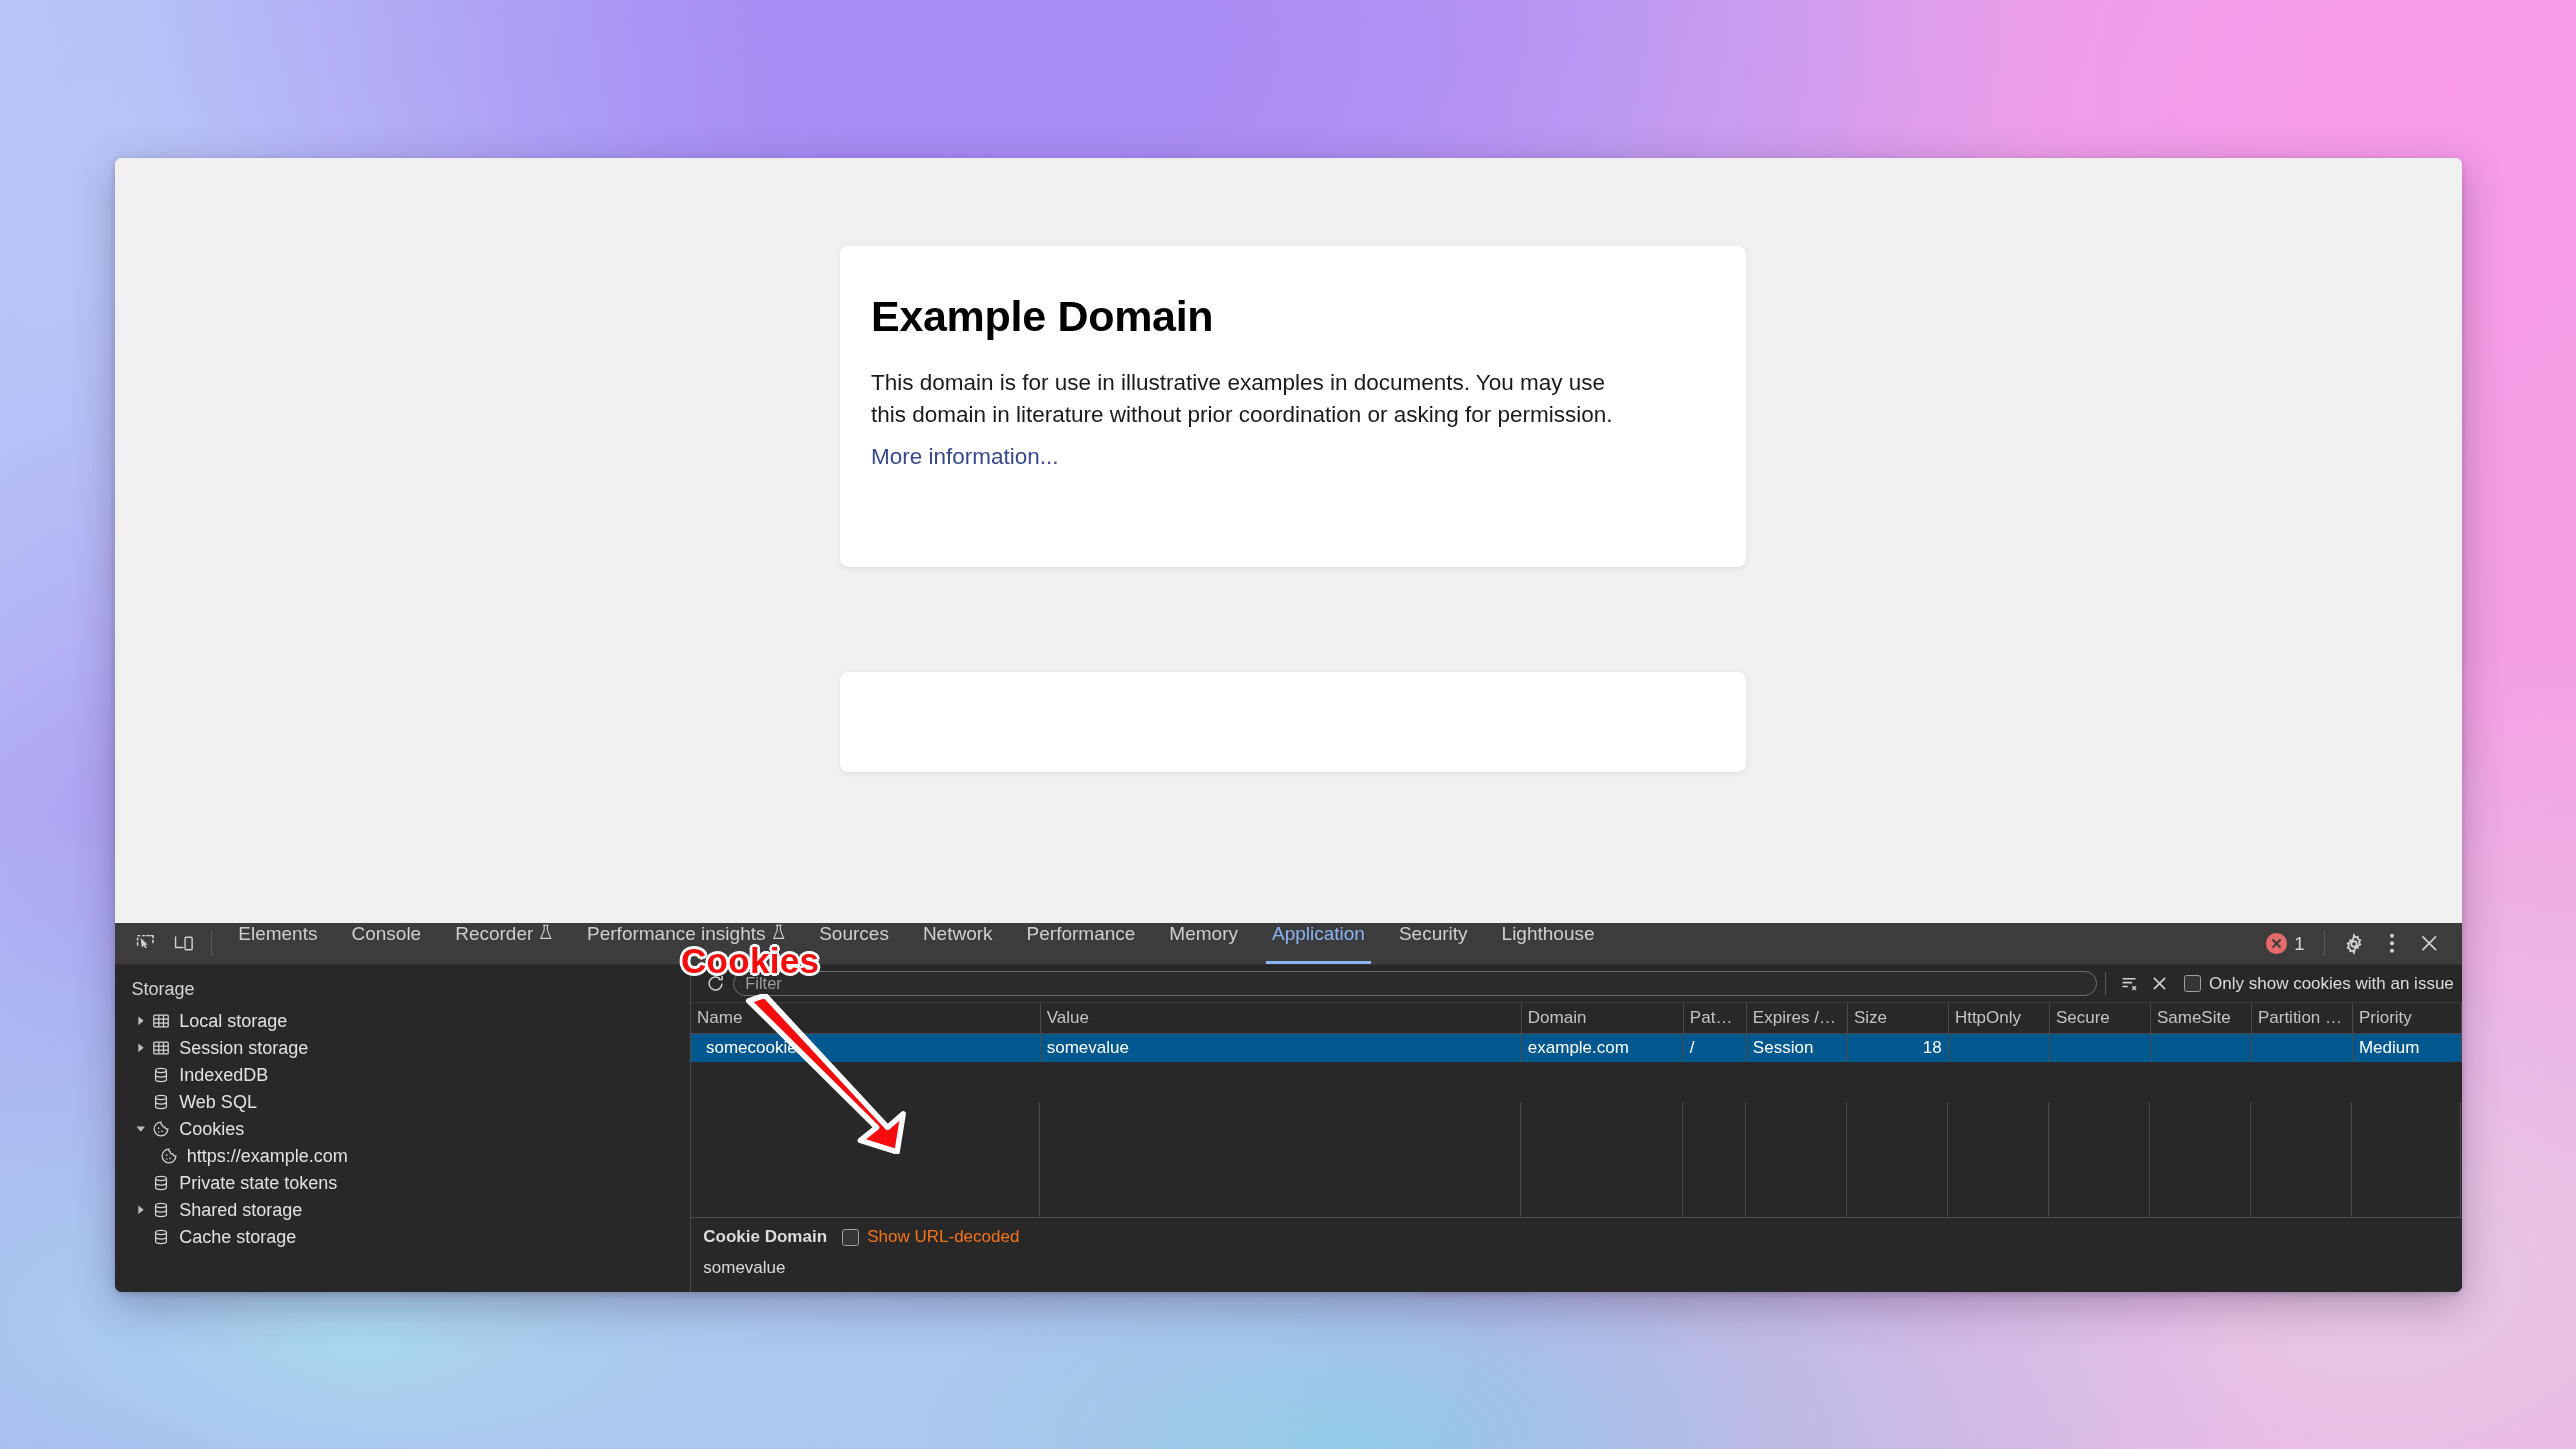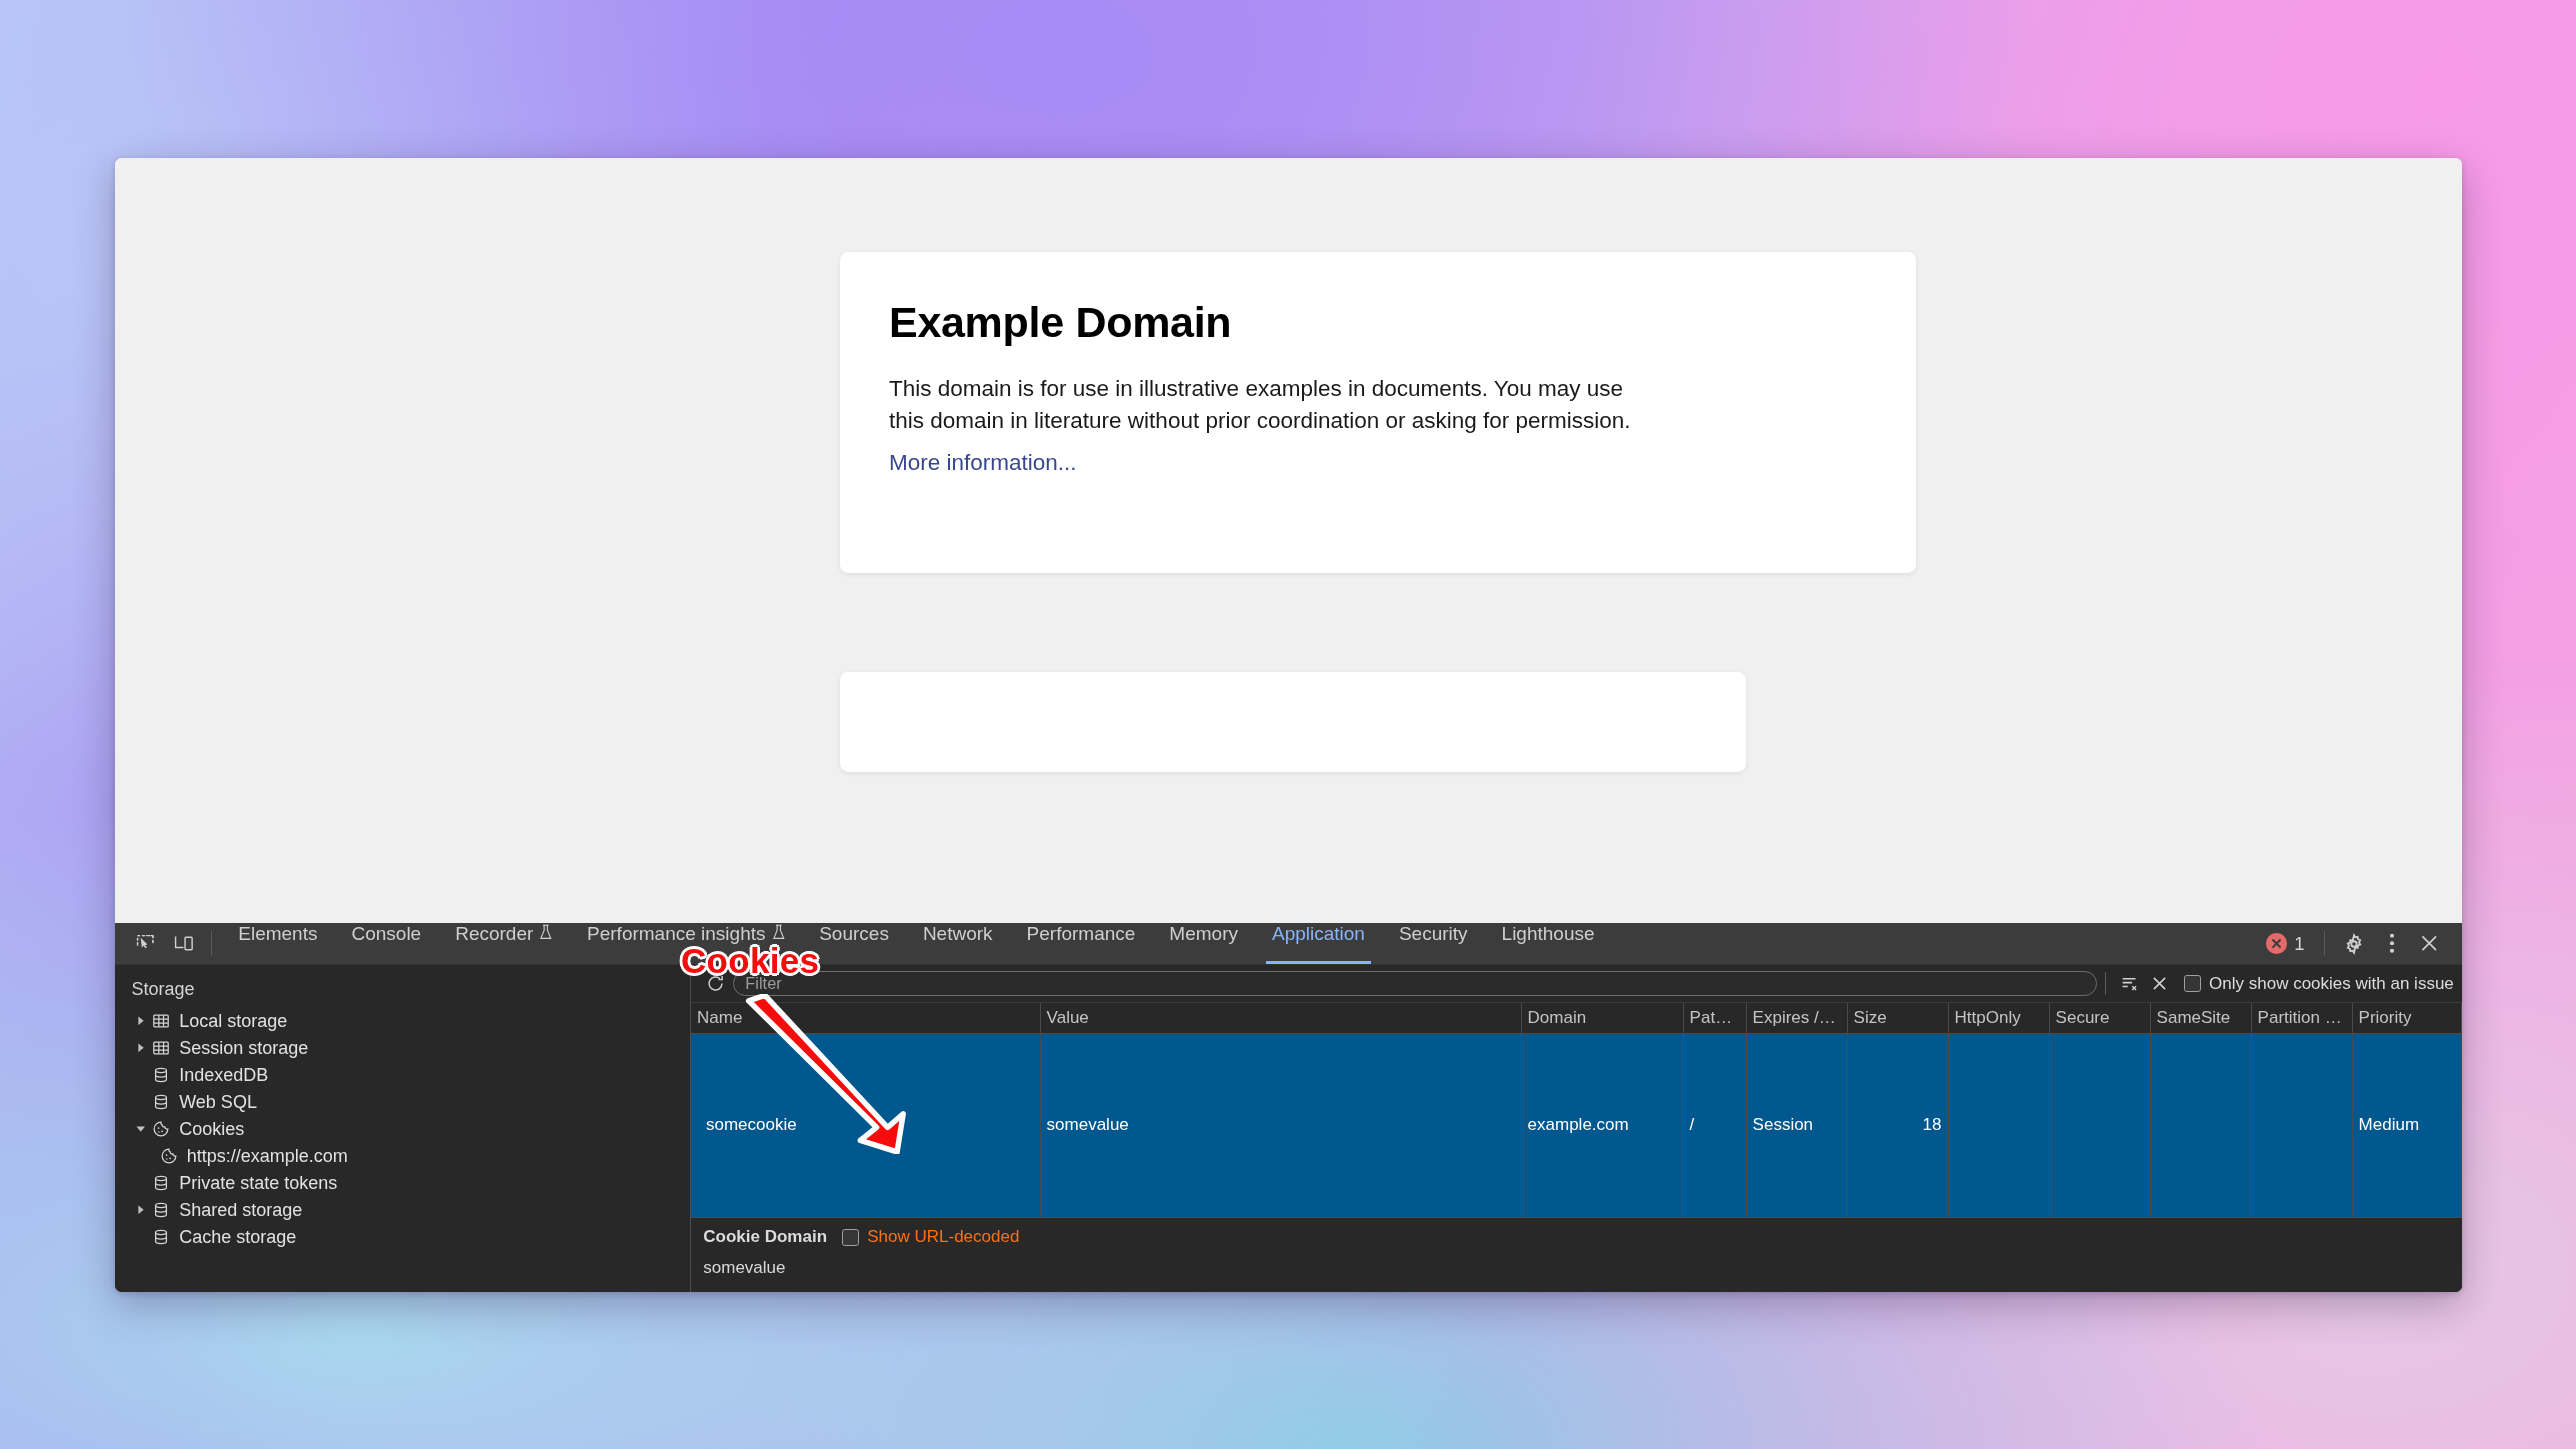--- a/index.html
+++ b/index.html
@@ -37,23 +37,23 @@
     background: #f0f0f0;
     overflow: hidden;
   }
   .page-card {
     position: absolute;
     background: #ffffff;
     border-radius: 8.2px;
     box-shadow: 0 1.4px 4.8px rgba(0,0,0,.07);
   }
   .card-main {
-    left: 725px; top: 94px;
-    width: 1076px; height: 321px;
-    padding: 46px 49px;
+    left: 725px; top: 88px;
+    width: 906px; height: 321px;
+    padding: 46px 31px;
   }
   .card-second {
     left: 725px; top: 514px;
     width: 906px; height: 100px;
   }
   .page-title {
     font-size: 43px;
     font-weight: 700;
     color: #000000;
     letter-spacing: -0.3px;
@@ -218,21 +218,21 @@
   .cbx {
     width: 17px; height: 17px;
     border: 1.4px solid #a0a0a0;
     border-radius: 2.7px;
     background: #363636;
     flex: 0 0 auto;
   }
   .fb-check-label { font-size: 17px; color: #dcdcdc; }
 
   
-  .table-wrap { flex: 1 1 auto; min-height: 0; display: flex; flex-direction: row; gap: 40px; }
+  .table-wrap { flex: 1 1 auto; min-height: 0; display: flex; flex-direction: column; gap: 40px; }
   .ck-table { width: 100%; border-collapse: collapse; table-layout: fixed; }
   .ck-table th {
     background: #282828;
     color: #c4c4c4;
     font-size: 17px;
     font-weight: 400;
     text-align: left;
     height: 30px;
     padding: 0 6.1px;
     border-right: 0.7px solid #4a4a4a;

